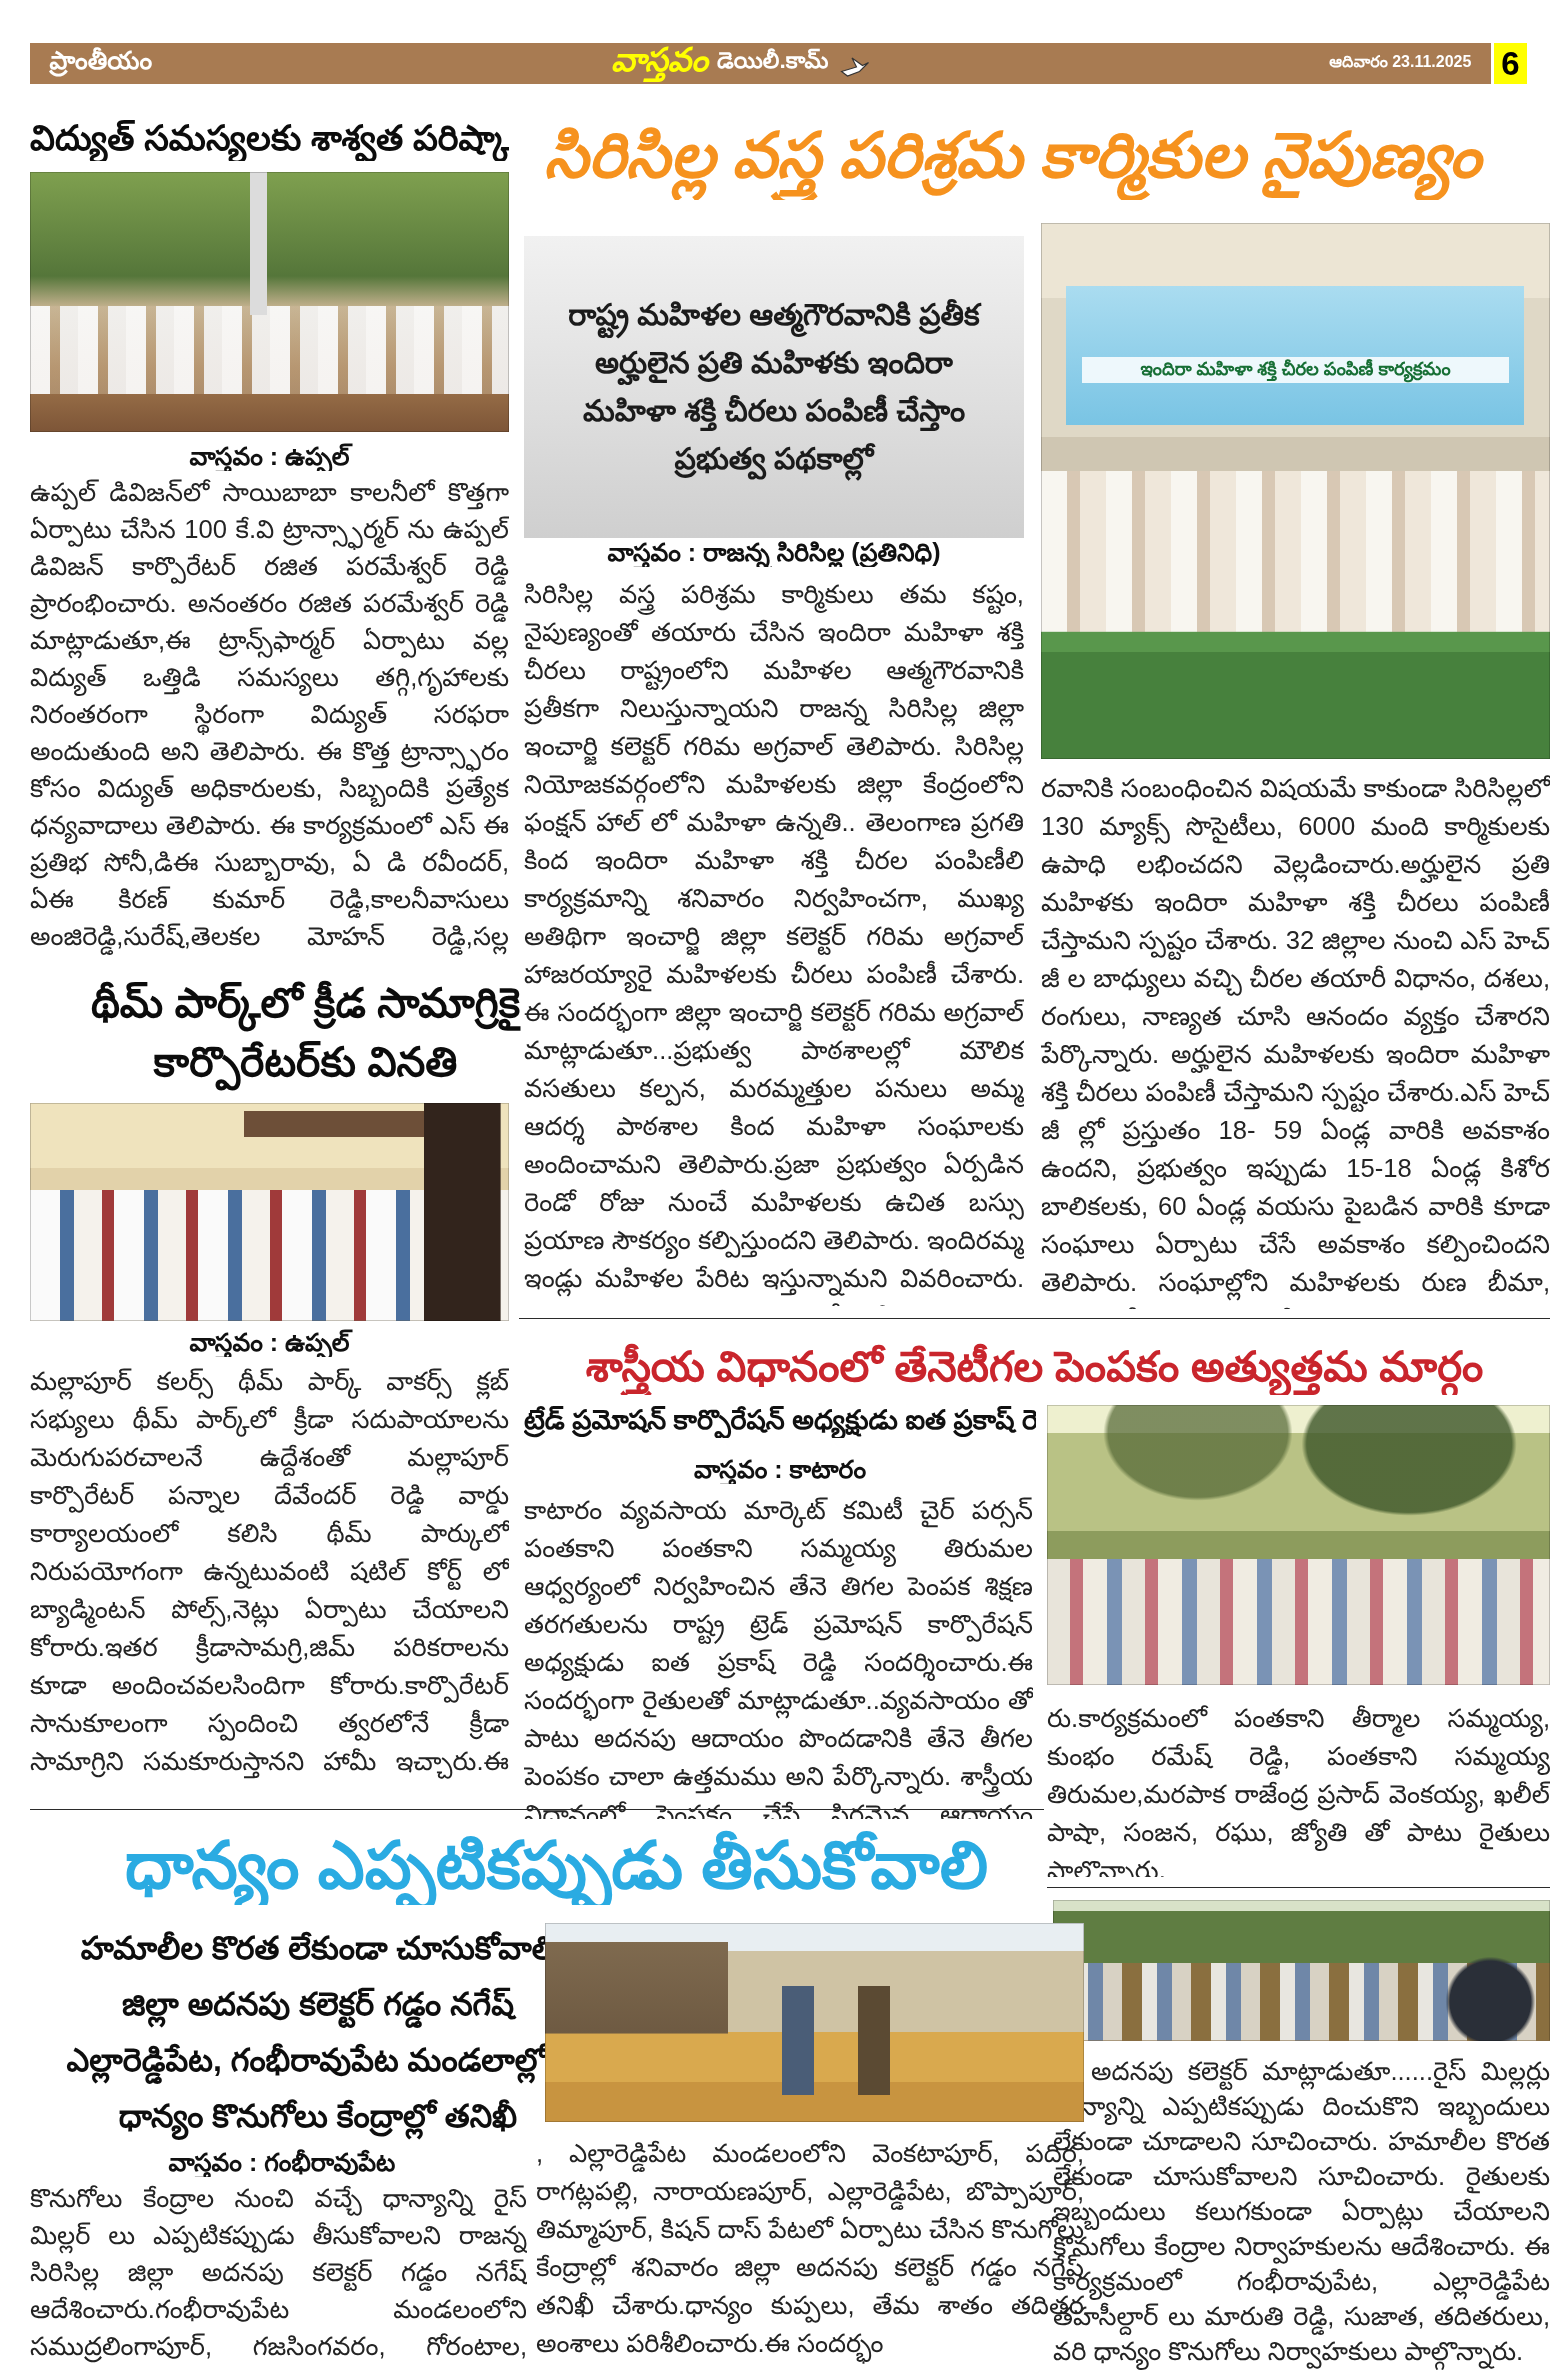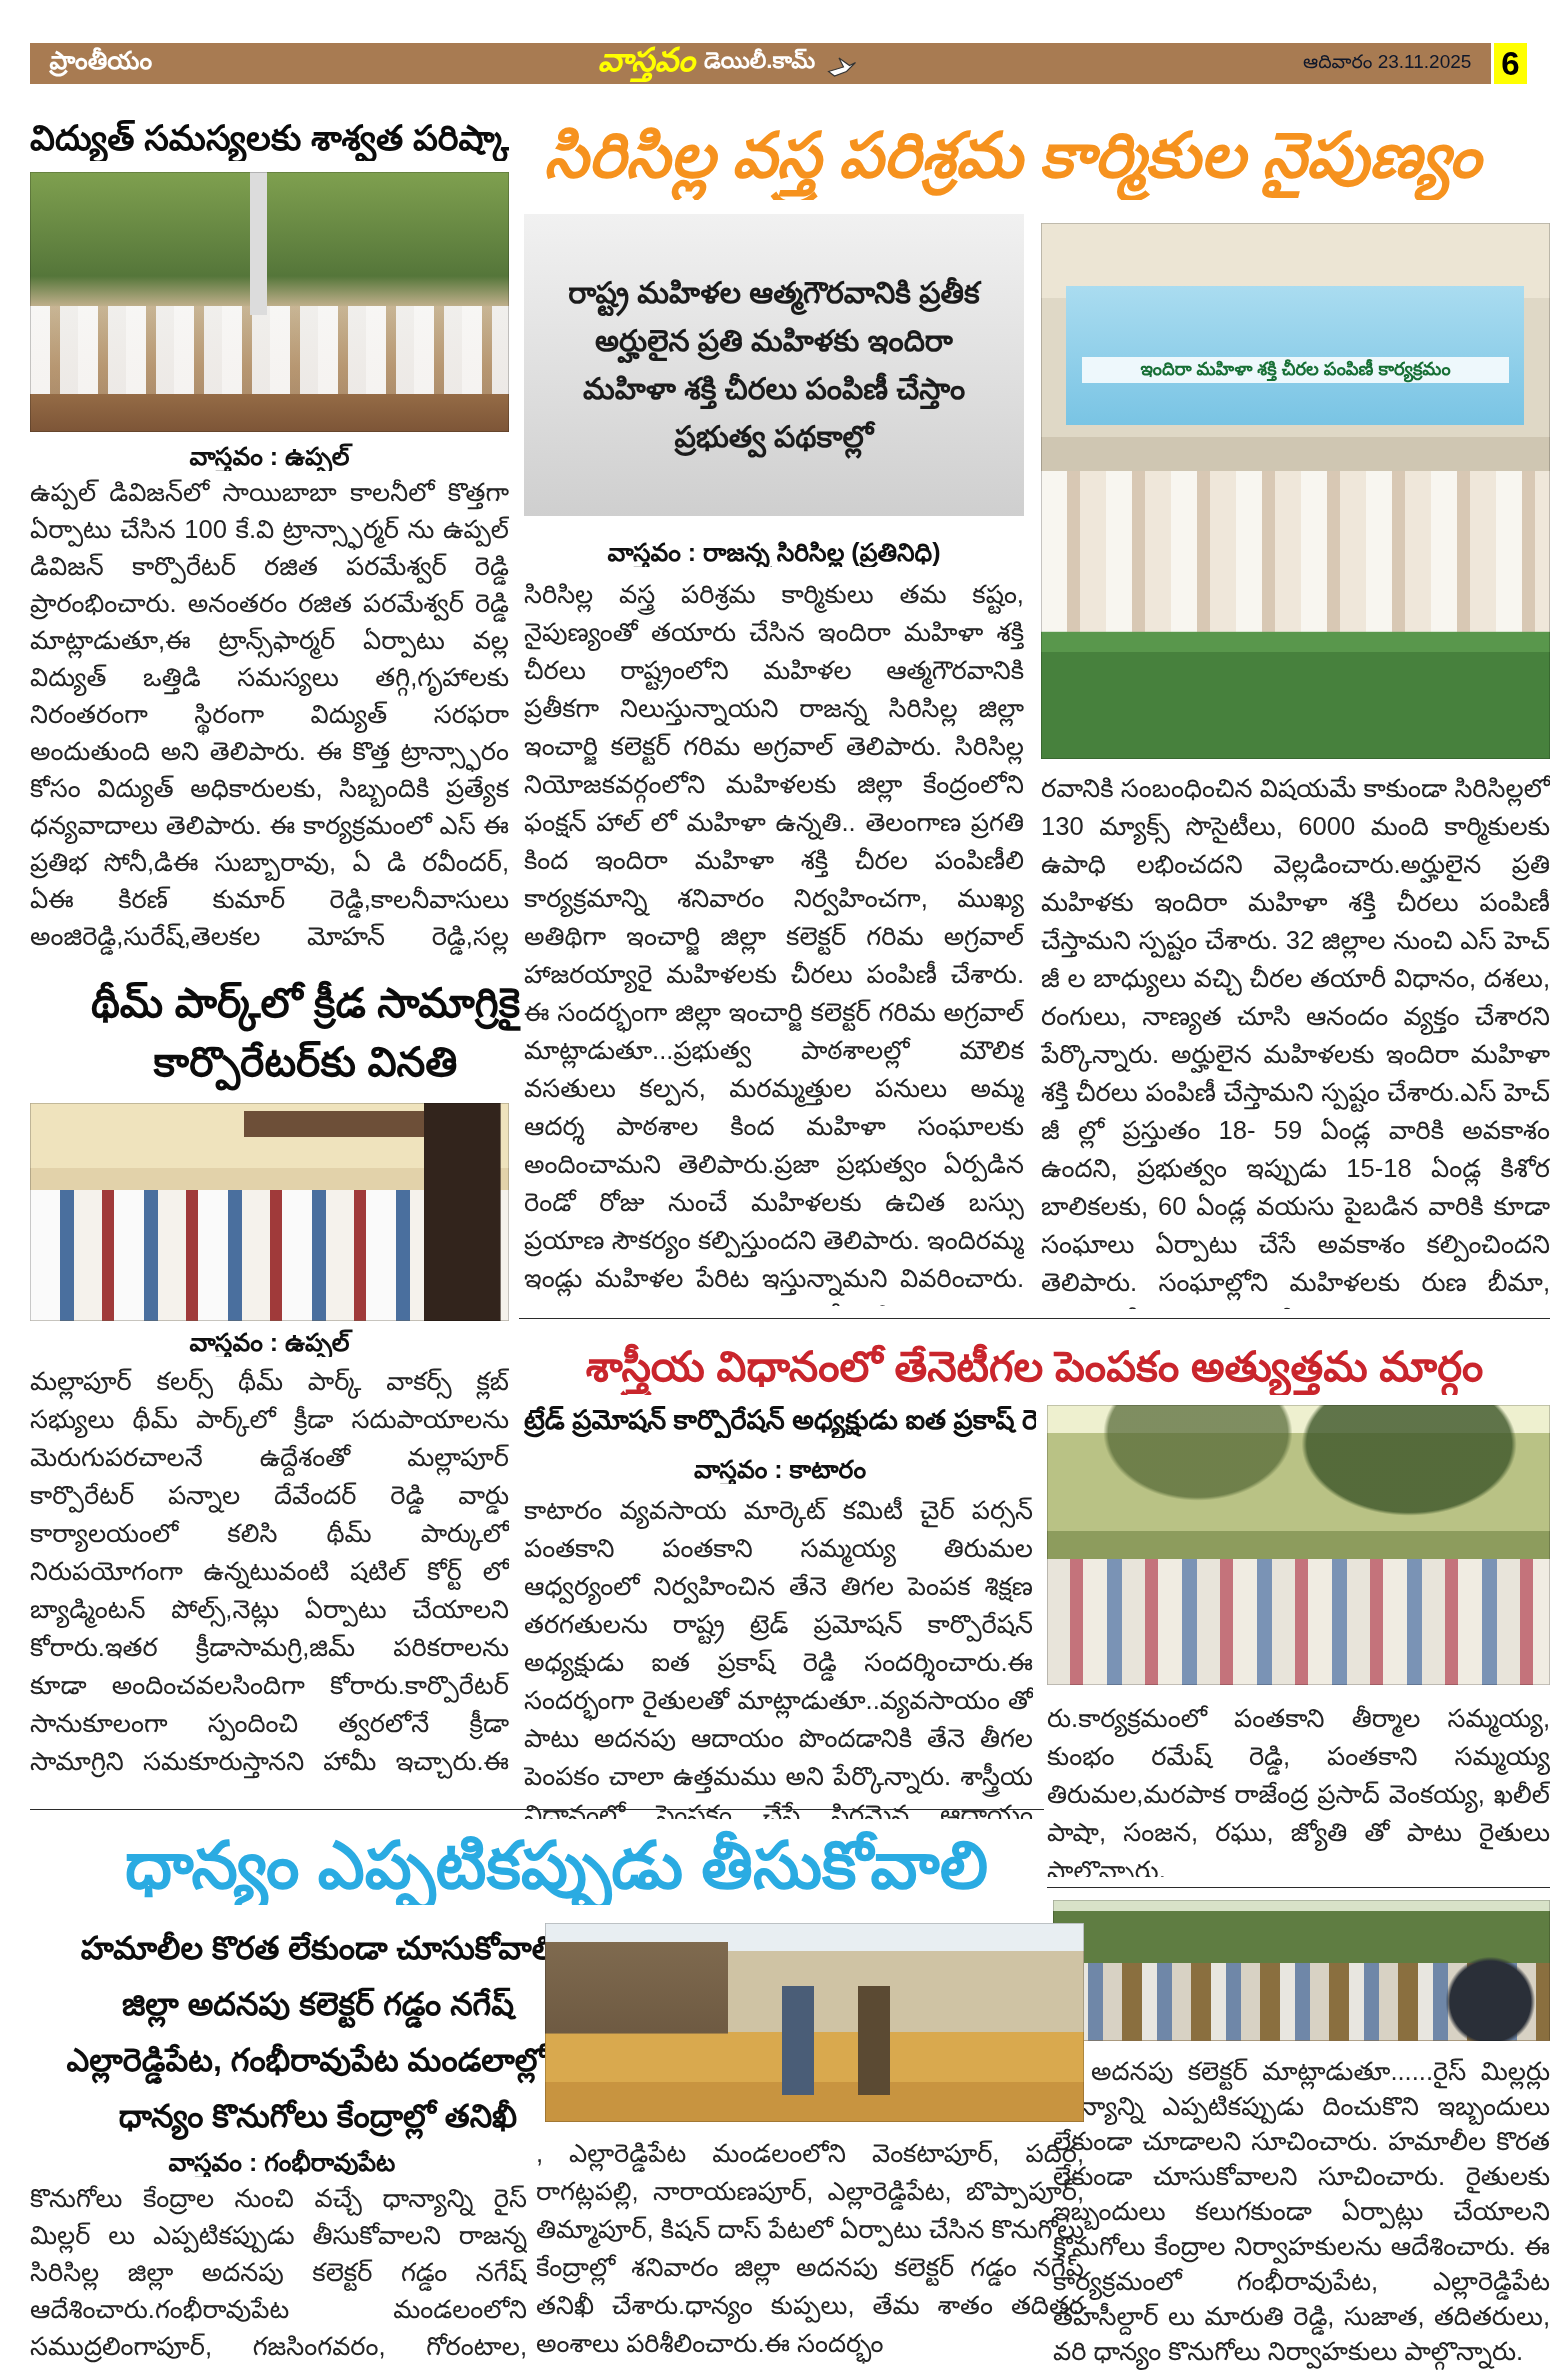--- a/index.html
+++ b/index.html
@@ -12,25 +12,25 @@
   .caption{font-weight:bold;text-align:center;white-space:nowrap;overflow:hidden;color:#111;}
   .photo{box-shadow:inset 0 0 0 0.8px rgba(0,0,0,.25);}
   .rule{border:none;border-top:1.5px solid #2b2b2b;margin:0;}
   
   #masthead{left:30px;top:43px;width:1461px;height:41px;background:#a87b52;
             display:flex;align-items:center;justify-content:space-between;padding:0 19.6px;box-sizing:border-box;}
   #masthead .sec{color:#ffffff;font-size:25px;font-weight:bold;}
   #masthead .mid{display:flex;align-items:center;gap:9px;}
   #masthead .paper{color:#ffff00;font-size:33px;font-weight:bold;font-style:italic;}
   #masthead .suffix{color:#ffffff;font-size:22.6px;font-weight:bold;}
-  #masthead .date{color:#0f172a;font-size:19px;font-weight:normal;}
+  #masthead .date{color:#ffffff;font-size:16px;font-weight:bold;}
   #pagebox{left:1494px;top:43px;width:33px;height:41px;background:#ffff00;color:#000;
            font-size:33px;font-weight:bold;display:flex;align-items:center;justify-content:center;}
   
-  #quotebox{left:524px;top:214px;width:500px;height:302px;background:linear-gradient(180deg,#f1f1f1 0%,#dddddd 60%,#cfcfcf 100%);
+  #quotebox{left:524px;top:236px;width:500px;height:302px;background:linear-gradient(180deg,#f1f1f1 0%,#dddddd 60%,#cfcfcf 100%);
             display:flex;flex-direction:column;justify-content:center;}
   #quotebox div{font-size:30px;line-height:48px;font-weight:bold;text-align:center;color:#1b1b1b;white-space:nowrap;overflow:hidden;}
   .banner-strip{position:absolute;left:8%;top:25%;width:84%;background:rgba(255,255,255,.85);
                 color:#176f35;font-weight:bold;font-size:18px;text-align:center;line-height:25.6px;overflow:hidden;white-space:nowrap;}
 </style>
 </head>
 <body>
 
 <div id="page">
 

